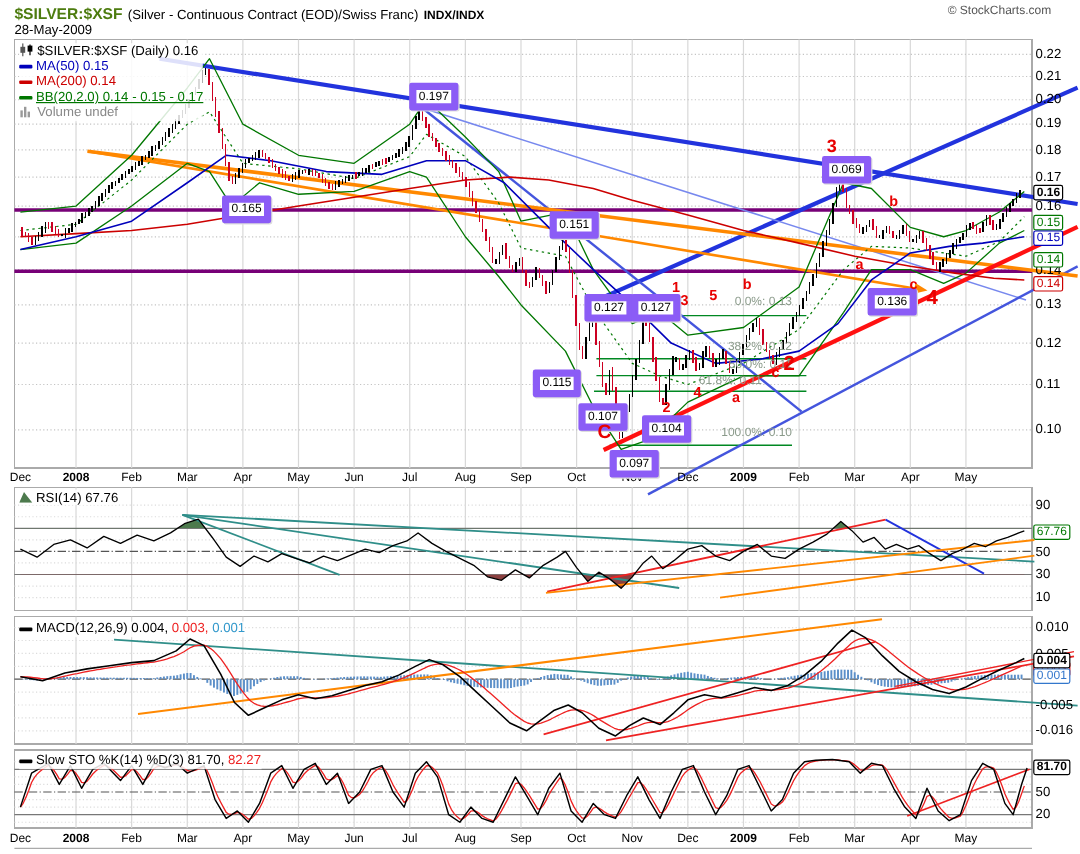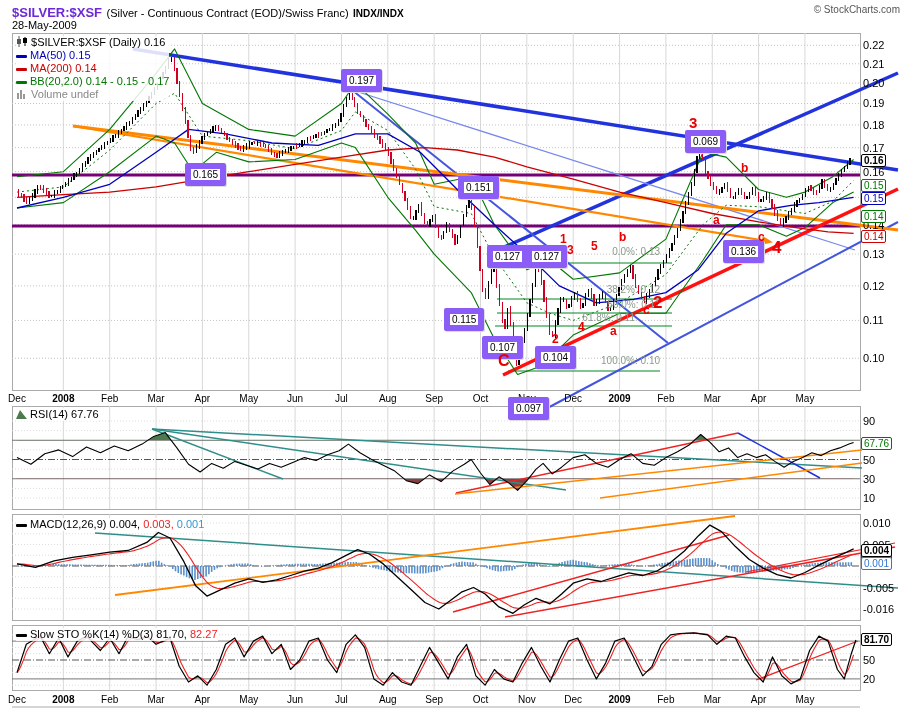--- a/index.html
+++ b/index.html
@@ -1,20 +1,20 @@
 <!DOCTYPE html>
 <html><head>
 <meta charset="utf-8">
 <style>
   html,body{margin:0;padding:0;background:#fff;}
   #chart-root{position:relative;width:900px;height:712px;background:#fff;
     font-family:"Liberation Sans",sans-serif;overflow:hidden;}
   #chart-svg{position:absolute;left:0;top:0;}
   .abs{position:absolute;white-space:nowrap;}
-  .title-sym{font-size:13px;font-weight:bold;color:#6d28d9;}
+  .title-sym{font-size:13px;font-weight:bold;color:#4d7c0f;}
   .title-desc{font-size:11px;color:#000;}
   .title-exch{font-size:10px;font-weight:bold;color:#000;}
   .date-line{font-size:11px;color:#000;}
   .copyright{font-size:10px;color:#555;}
   .ohlc{font-size:11px;color:#000;}
   .ohlc b{margin-left:7px;}
   .ohlc .up{color:#007700;}
   .legend-row{font-size:11px;line-height:13px;height:13px;white-space:nowrap;}
   .dash{display:inline-block;width:11px;height:3px;margin-right:3px;vertical-align:middle;border-radius:1px;}
   .tick{font-size:11px;color:#000;}
@@ -815,39 +815,39 @@
         <polyline points="17.0,672.6 26.3,644.3 40.2,636.1 49.4,653.7 58.7,638.0 68.0,656.9 77.3,641.1 86.5,636.1 100.4,650.5 109.7,638.0 119.0,653.7 128.2,636.1 137.5,639.8 146.8,636.1 156.1,644.3 170.0,638.0 179.2,666.3 188.5,682.0 197.8,675.8 207.0,685.2 216.3,669.5 225.6,644.3 234.8,638.0 244.1,656.9 253.4,641.1 262.7,636.1 271.9,653.7 281.2,644.3 290.5,669.5 299.7,660.0 309.0,641.1 318.3,638.0 327.5,660.0 336.8,672.6 346.1,644.3 355.4,634.8 364.6,647.4 373.9,678.9 383.2,685.2 392.4,672.6 401.7,682.0 411.0,685.2 420.2,666.3 429.5,647.4 438.8,663.1 448.1,678.9 457.3,656.9 466.6,644.3 475.9,675.8 485.1,685.2 494.4,669.5 503.7,678.9 512.9,682.0 522.2,663.1 531.5,647.4 540.8,666.3 550.0,682.0 559.3,660.0 568.6,641.1 577.8,638.0 587.1,660.0 596.4,678.9 605.6,663.1 614.9,641.1 624.2,638.0 633.5,656.9 642.7,675.8 652.0,666.3 661.3,644.3 670.5,634.8 679.8,633.5 693.7,632.9 707.6,634.8 716.9,644.3 726.2,636.1 735.4,638.0 744.7,656.9 754.0,672.6 763.2,682.0 772.5,656.9 781.8,675.8 791.0,683.9 800.3,678.9 809.6,650.5 818.9,636.1 828.1,641.1 837.4,669.5 844.3,678.9 851.3,653.7 855.9,640.0" fill="none" stroke="#000" stroke-width="1.2" stroke-linejoin="round"></polyline>
       </g>
     </svg>
 
   <div class="abs" style="left:12px;top:3px;">
     <span class="title-sym">$SILVER:$XSF</span>
     <span class="title-desc">(Silver - Continuous Contract (EOD)/Swiss Franc)</span>
     <span class="title-exch">INDX/INDX</span>
   </div>
   <div class="abs date-line" style="left:12px;top:19px;">28-May-2009</div>
-  <div class="abs copyright" style="right:0;top:4px;margin-left:36px;">© StockCharts.com</div>
+  <div class="abs copyright" style="right:24px;top:4px;margin-left:36px;">© StockCharts.com</div>
 
   <div class="abs" style="left:16px;top:36px;background:rgba(255,255,255,0.85);">
     <div class="legend-row">
       <span><svg width="12" height="11" style="vertical-align:-1px">
             <line x1="3" y1="0" x2="3" y2="11" stroke="#555" stroke-width="1"></line>
             <rect x="1" y="3" width="4" height="5" fill="#555"></rect>
             <line x1="9" y1="1" x2="9" y2="10" stroke="#000"></line>
             <rect x="7" y="2" width="4" height="5" fill="#000"></rect>
           </svg></span>
       <span>$SILVER:$XSF (Daily) 0.16</span>
     </div>
     <div class="legend-row" style="color:#0000bb;">
       <span class="dash" style="background:#0000bb;"></span><span>MA(50) 0.15</span>
     </div>
     <div class="legend-row" style="color:#cc0000;">
       <span class="dash" style="background:#cc0000;"></span><span>MA(200) 0.14</span>
     </div>
-    <div class="legend-row" style="color:#007700;">
+    <div class="legend-row" style="color:#007700;text-decoration:underline;">
       <span class="dash" style="background:#007700;"></span><span>BB(20,2.0) 0.14 - 0.15 - 0.17</span>
     </div>
     <div class="legend-row" style="color:#888;">
       <span><svg width="12" height="10" style="vertical-align:-1px">
             <rect x="1" y="4" width="2" height="6" fill="#999"></rect>
             <rect x="4" y="1" width="2" height="9" fill="#999"></rect>
             <rect x="7" y="5" width="2" height="5" fill="#999"></rect>
           </svg></span>
       <span>Volume undef</span>
     </div>
@@ -934,21 +934,21 @@
       <div class="abs fib" style="left:540px;top:312px;">61.8%: 0.11</div>
       <div class="abs fib" style="left:565px;top:355px;">100.0%: 0.10</div>
       <div class="abs callout" style="left:341px;top:69px;">0.197</div>
       <div class="abs callout" style="left:185px;top:163px;">0.165</div>
       <div class="abs callout" style="left:458px;top:176px;">0.151</div>
       <div class="abs callout" style="left:487px;top:245px;">0.127</div>
       <div class="abs callout" style="left:526px;top:245px;">0.127</div>
       <div class="abs callout" style="left:444px;top:308px;">0.115</div>
       <div class="abs callout" style="left:482px;top:336px;">0.107</div>
       <div class="abs callout" style="left:535px;top:346px;">0.104</div>
-      <div class="abs callout" style="left:508px;top:375px;margin-top:22px;">0.097</div>
+      <div class="abs callout" style="left:508px;top:375px;">0.097</div>
       <div class="abs callout" style="left:685px;top:130px;">0.069</div>
       <div class="abs callout" style="left:723px;top:240px;">0.136</div>
       <div class="abs wave" style="left:560px;top:233px;font-size:12px;">1</div>
       <div class="abs wave" style="left:567px;top:244px;font-size:12px;">3</div>
       <div class="abs wave" style="left:591px;top:240px;font-size:12px;">5</div>
       <div class="abs wave" style="left:619px;top:231px;font-size:12px;">b</div>
       <div class="abs wave" style="left:552px;top:333px;font-size:12px;">2</div>
       <div class="abs wave" style="left:578px;top:321px;font-size:12px;">4</div>
       <div class="abs wave" style="left:610px;top:325px;font-size:12px;">a</div>
       <div class="abs wave" style="left:643px;top:304px;font-size:12px;">c</div>

